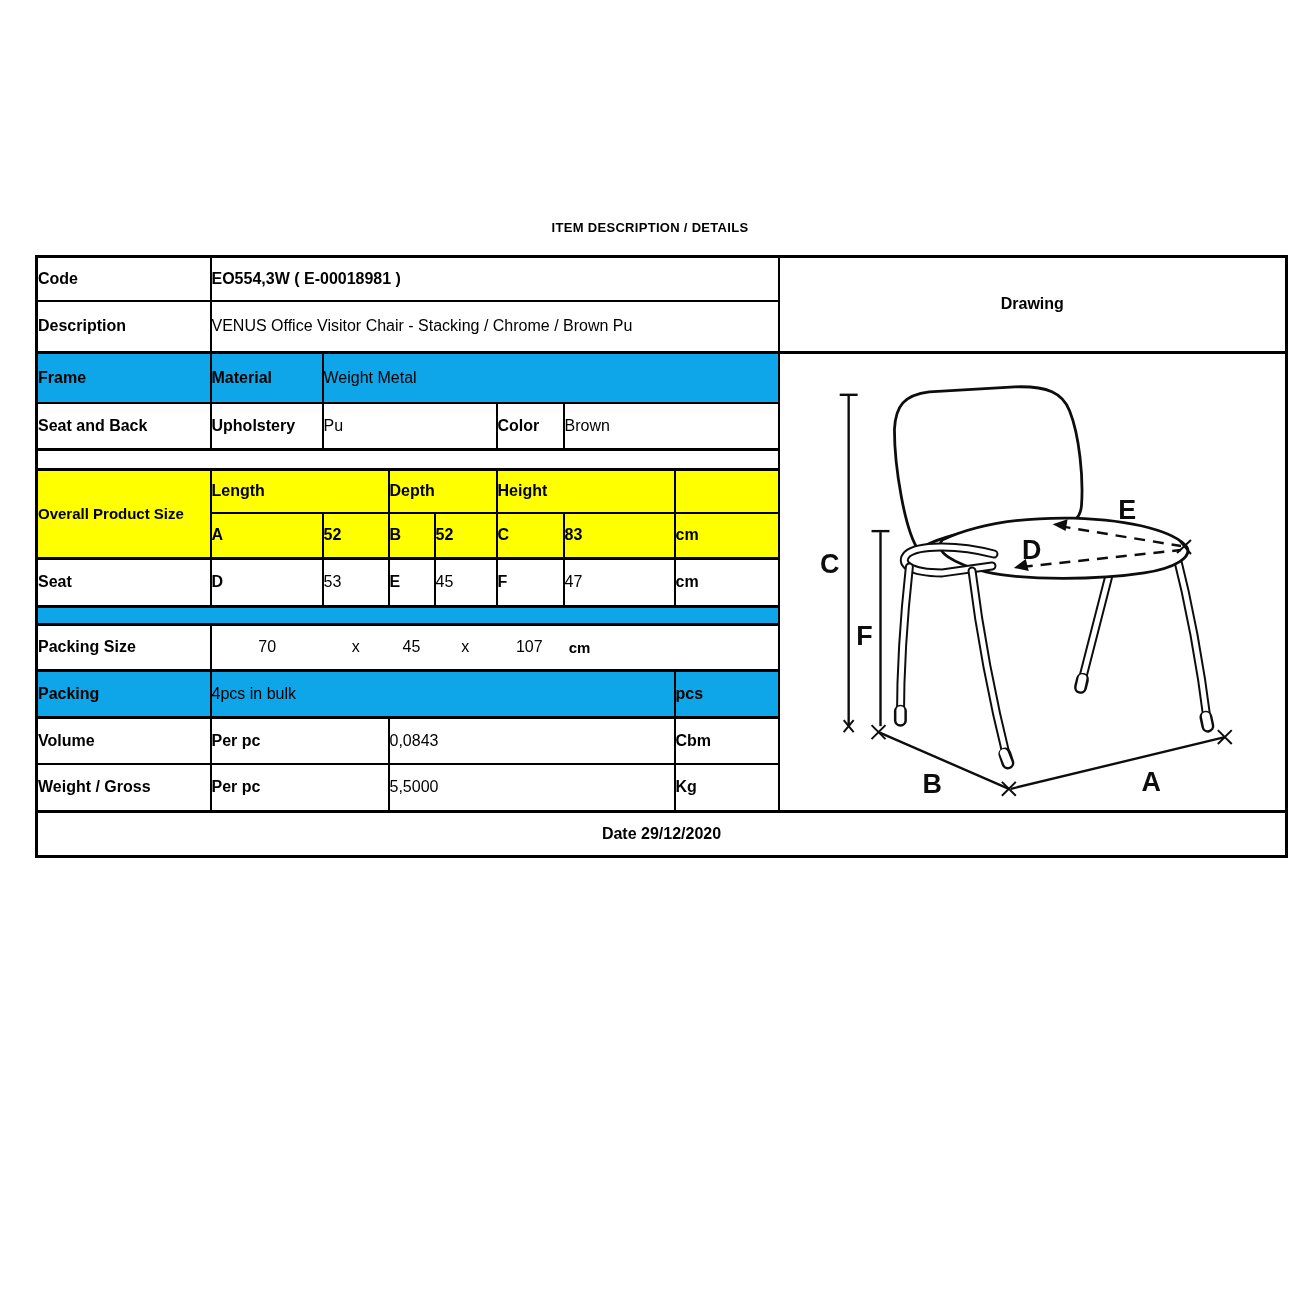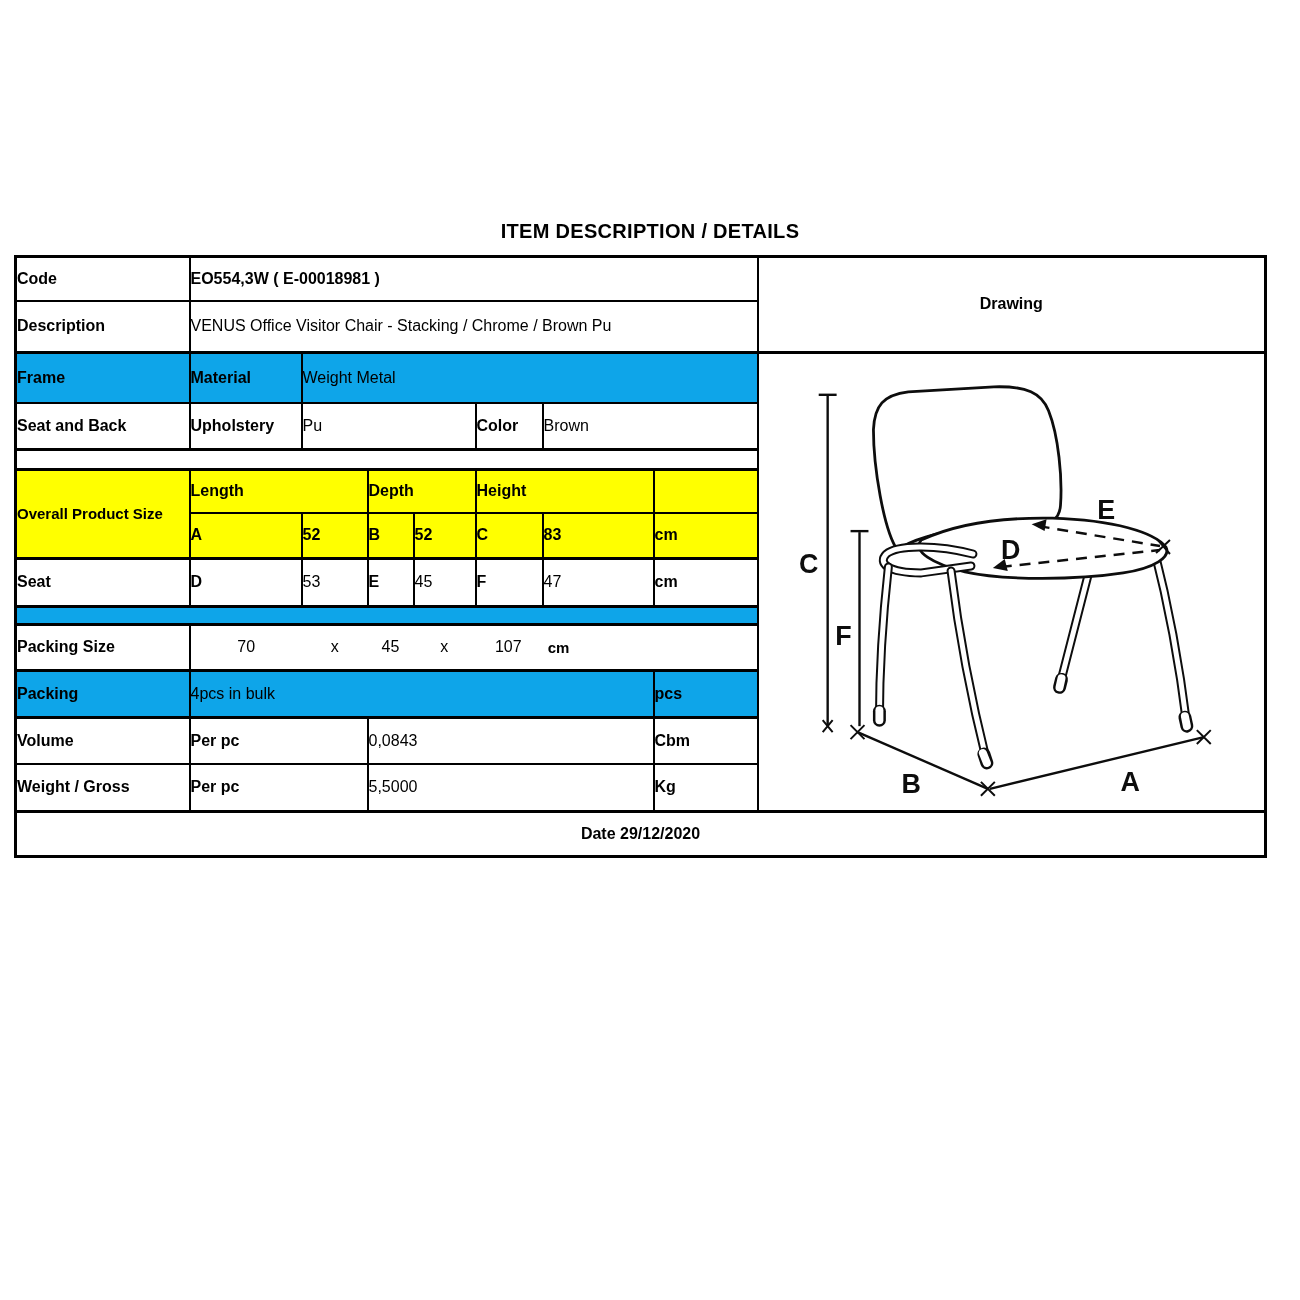--- a/index.html
+++ b/index.html
@@ -4,24 +4,24 @@
 <style>
   html,body{margin:0;padding:0;}
   body{
     width:1300px;height:1300px;position:relative;background:#ffffff;
     font-family:"Liberation Sans","DejaVu Sans",sans-serif;color:#000;
     -webkit-font-smoothing:antialiased;
   }
   .sheet{position:absolute;inset:0;}
   .title{
     position:absolute;left:25px;top:220px;width:1250px;
-    text-align:center;font-size:20px;font-weight:bold;letter-spacing:.3px;
+    text-align:center;font-size:13px;font-weight:bold;letter-spacing:.3px;
   }
   table.spec{
-    position:absolute;left:14px;top:255px;width:1250px;
+    position:absolute;left:35px;top:255px;width:1250px;
     border-collapse:collapse;table-layout:fixed;
     border:3px solid #000;
   }
   table.spec td{
     border:2px solid #000;padding:0;vertical-align:middle;overflow:hidden;
     font-size:16px;line-height:1.15;
   }
   tr.thick > td{border-top-width:3px;}
   td.lbl{font-weight:bold;font-size:15px;text-align:left;padding-left:5px;}
   td.ctr{text-align:left;}

